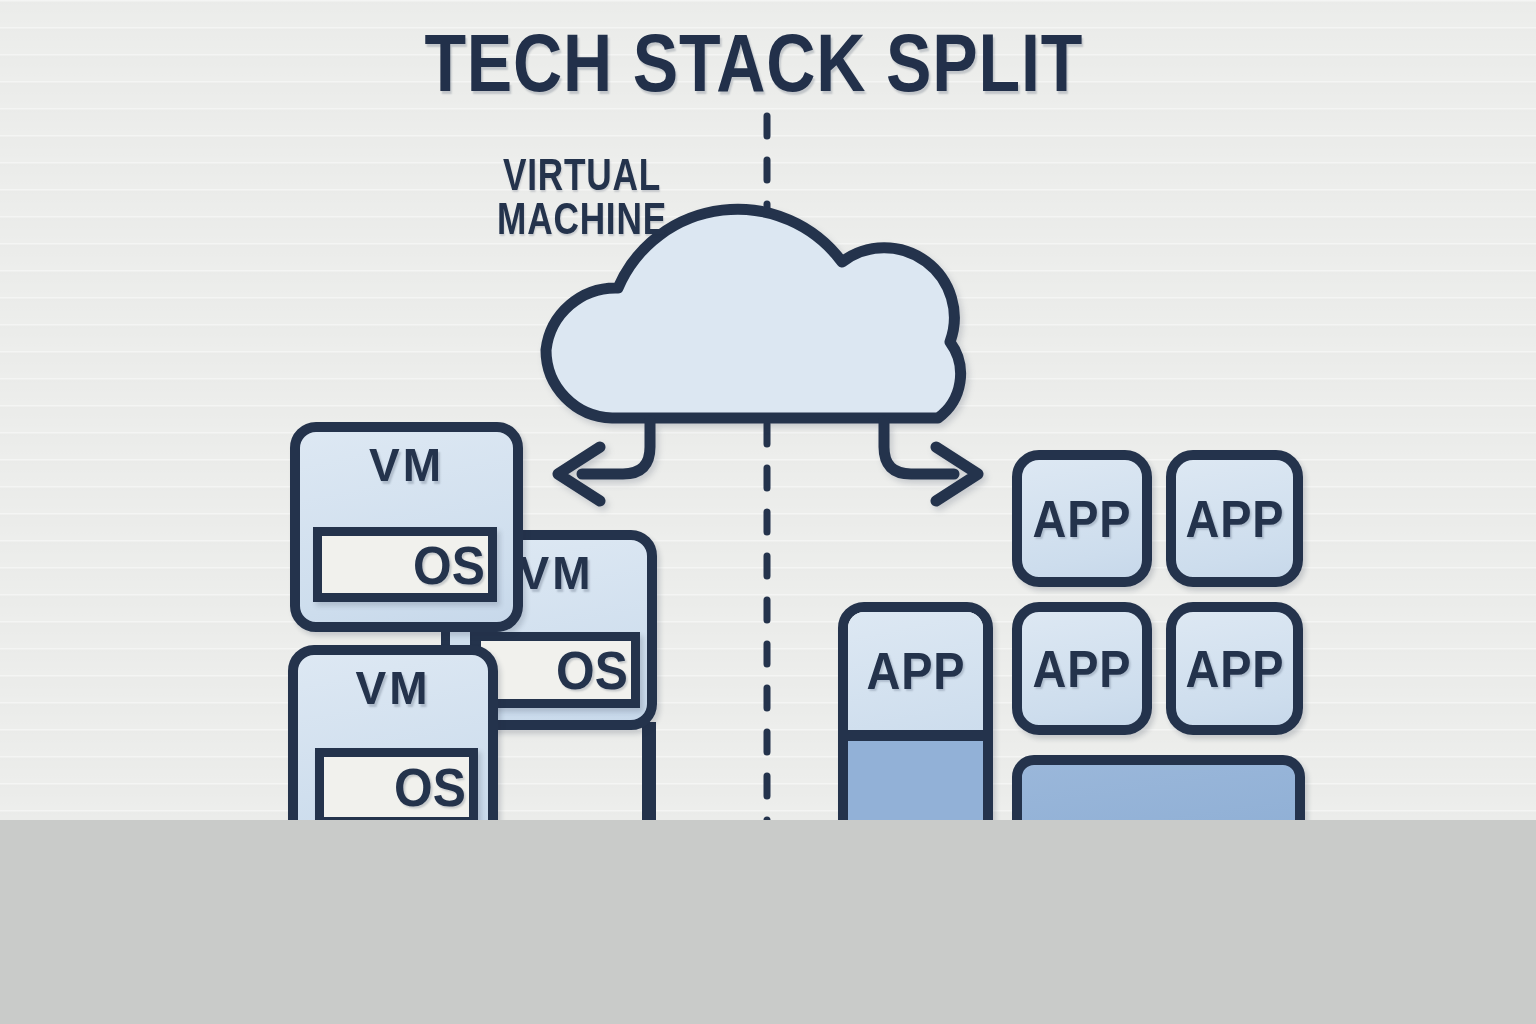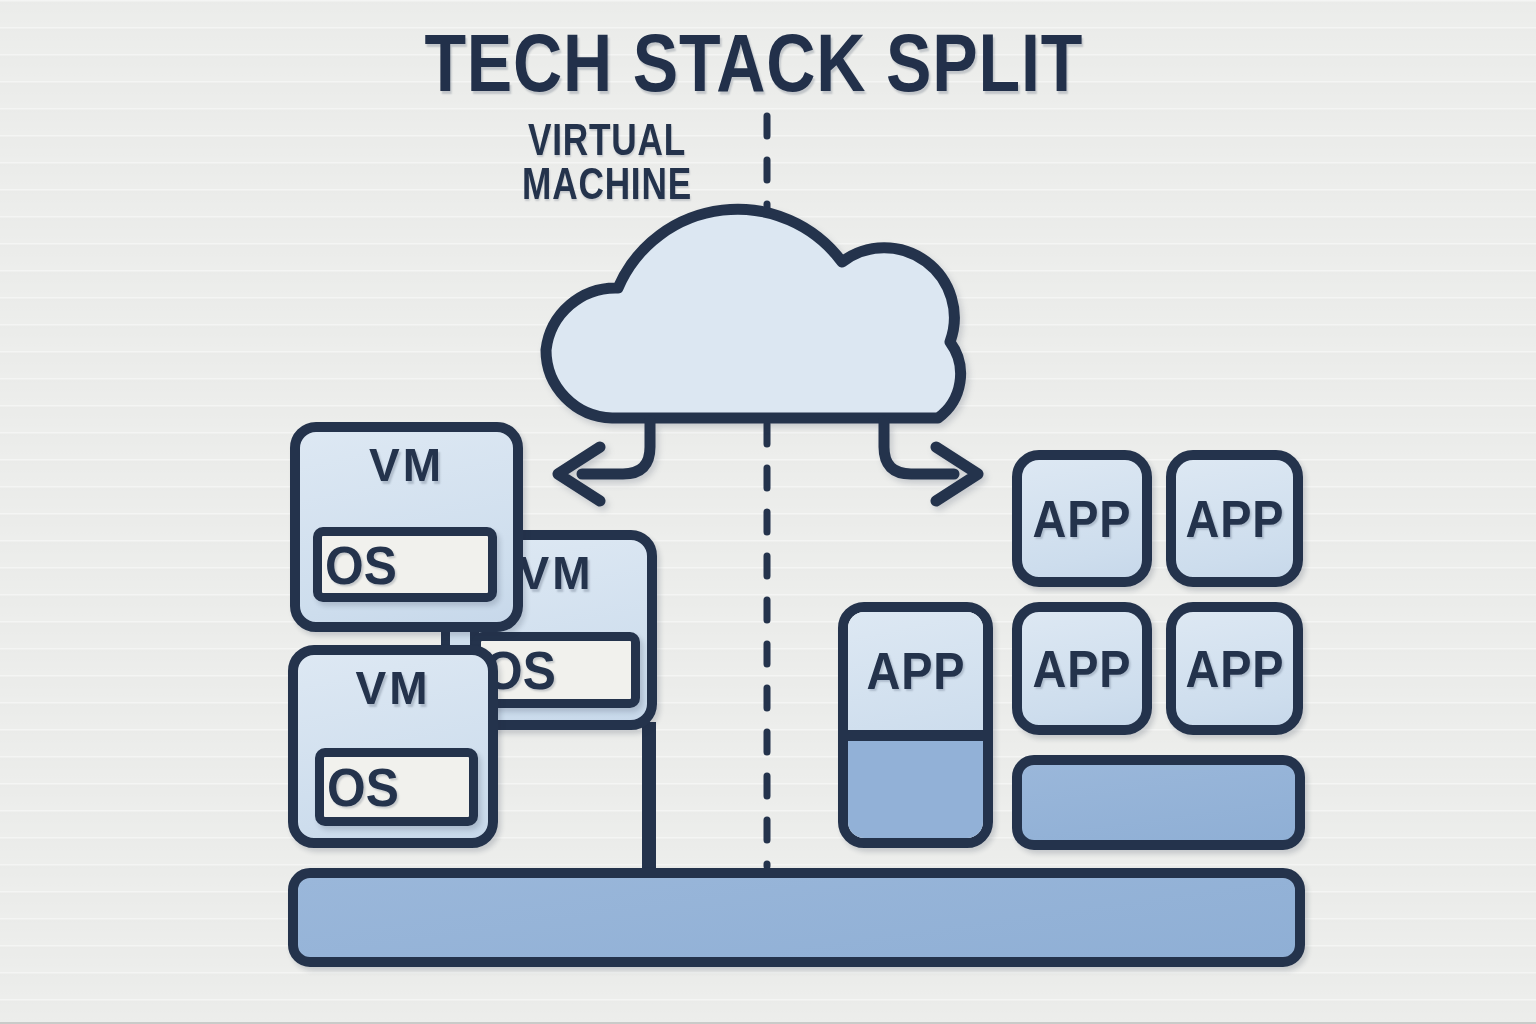--- a/index.html
+++ b/index.html
@@ -1,18 +1,18 @@
 <!DOCTYPE html>
 <html><head>
 <meta charset="utf-8">
 <style>
   html,body{margin:0;padding:0;background:#c9cbc9;}
   #canvas{
     position:relative;
-    width:1536px;height:1022px;
+    width:1536px;height:820px;
     margin:0 auto;
     overflow:hidden;
     font-family:"Liberation Sans","DejaVu Sans",sans-serif;
     background:
       repeating-linear-gradient(180deg,
         rgba(255,255,255,0.40) 0px, rgba(255,255,255,0.40) 1px,
         rgba(0,0,0,0.012) 2px, rgba(255,255,255,0) 27px),
       #edeeec;
   }
   
@@ -23,40 +23,40 @@
     color:#22304a;letter-spacing:1px;
     transform:scaleX(0.83);transform-origin:center;
     text-shadow:2px 3px 2px rgba(32,46,70,0.20);
   }
   .subhead{position:absolute;top:118px;text-align:center;z-index:6;}
   .subhead span{
     display:inline-block;font-size:44px;font-weight:bold;line-height:1;
     color:#24334c;letter-spacing:1px;transform-origin:center;
     text-shadow:1px 2px 2px rgba(32,46,70,0.18);
   }
-  #subhead-left{left:397px;width:420px;}
+  #subhead-left{left:372px;width:420px;margin-top:35px;}
   #subhead-left span{transform:scaleX(0.80);}
   #subhead-right{left:770px;width:320px;}
   #subhead-right span{transform:scaleX(0.92);}
   
   #linework{position:absolute;left:0;top:0;z-index:1;}
   .cloud-shadow{filter:drop-shadow(3px 4px 3px rgba(32,46,70,0.18));}
   
   .box{
     position:absolute;box-sizing:border-box;
     border:10px solid #24334c;
     box-shadow:3px 4px 5px rgba(31,45,68,0.18);
   }
   .lightfill{background:linear-gradient(168deg,#dde8f3 0%,#cddded 78%,#c7d8ea 100%);}
   .medfill{background:linear-gradient(172deg,#9ab7da 0%,#8fafd5 100%);}
   .vm-box{border-radius:26px;}
   .os-box{
-    border-radius:10px;border-width:9px;
+    border-radius:0;border-width:9px;
     background:#f1f1ed;
-    display:flex;align-items:center;justify-content:flex-start;
+    display:flex;align-items:center;justify-content:flex-end;
   }
   .app-box{border-radius:27px;display:flex;align-items:center;justify-content:center;}
   .bar{border-radius:22px;}
   
   .vm-label{
     display:block;text-align:center;margin-top:10px;
     font-size:46px;font-weight:bold;line-height:1;color:#24334c;
     letter-spacing:3px;text-shadow:2px 3px 2px rgba(32,46,70,0.22);
   }
   .os-label{

